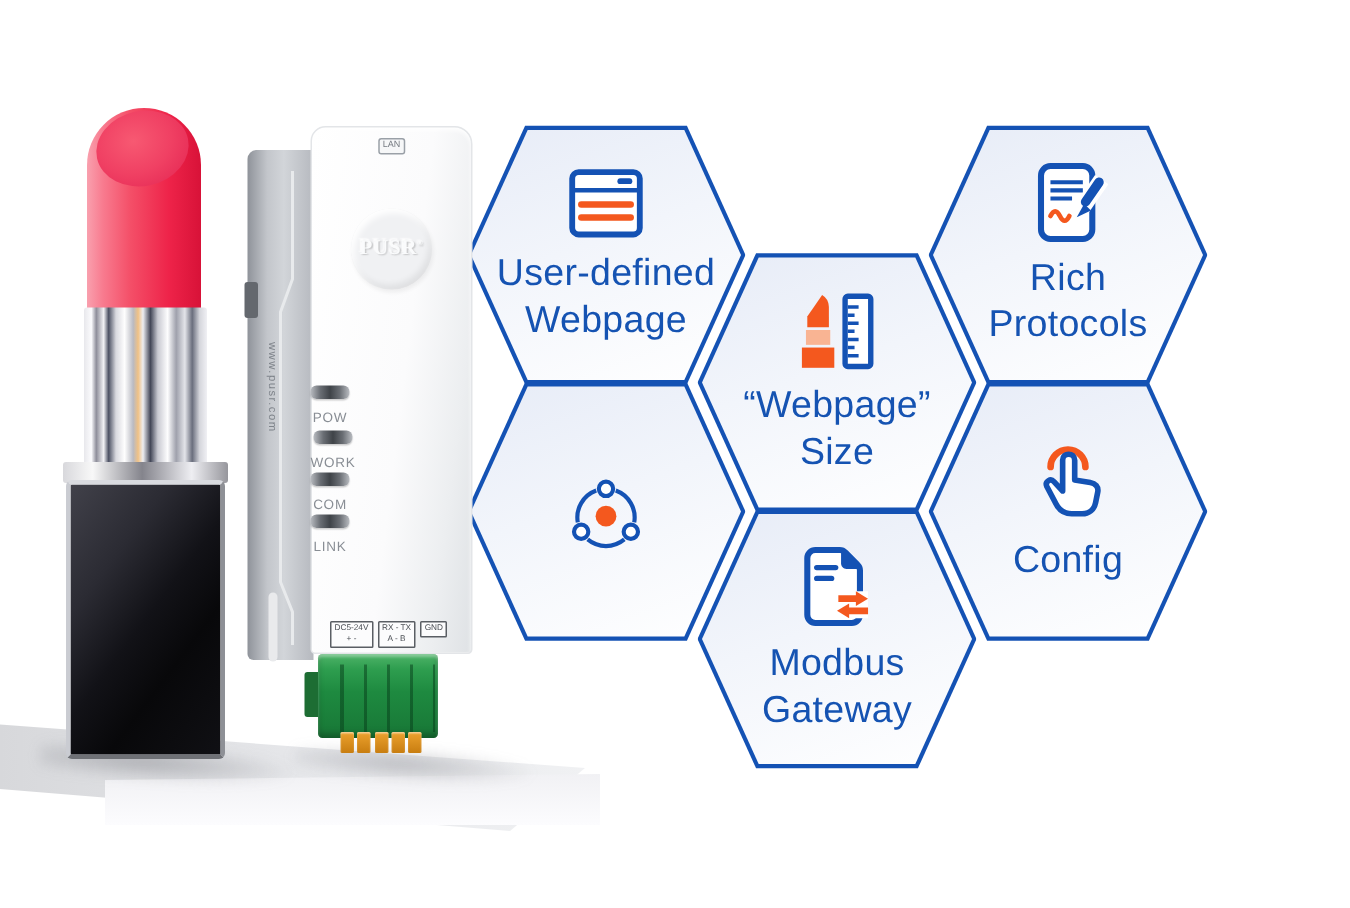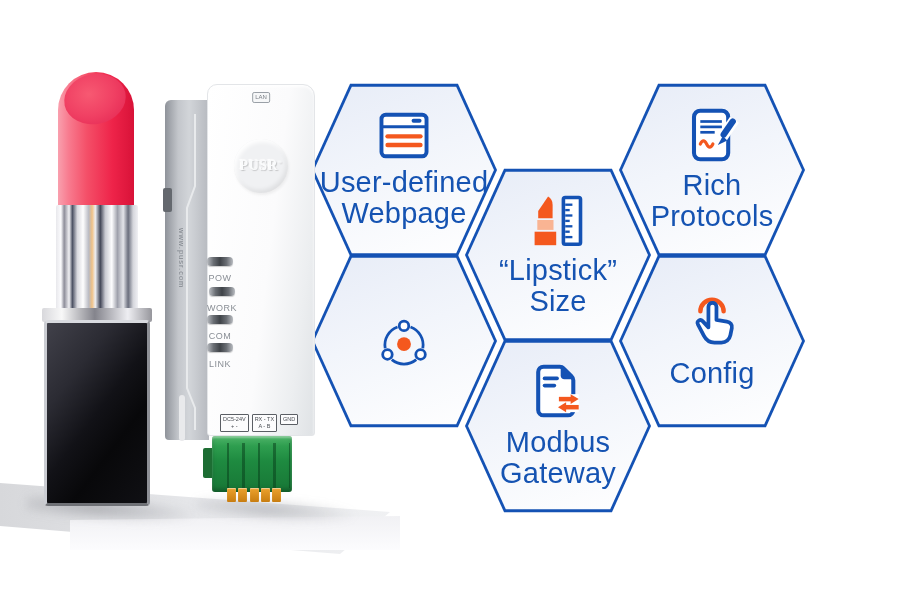--- a/index.html
+++ b/index.html
@@ -18,21 +18,21 @@
     transform:rotate(4deg);}
 
   
   .hex{position:absolute;width:186px;height:176px;z-index:1;}
   .hex-shape{position:absolute;
     clip-path:polygon(0% 50%, 21% 1%, 79% 1%, 100% 50%, 79% 99%, 21% 99%);}
   .hex-border{inset:0;background:#1452b4;}
   .hex-fill{inset:3px;background:linear-gradient(160deg,#e7ecf7 0%,#f2f5fb 45%,#ffffff 100%);}
   .hex-content{position:absolute;inset:0;display:flex;flex-direction:column;
     align-items:center;justify-content:center;gap:8px;z-index:2;}
-  .hex-label{color:#1553b2;font-size:29px;line-height:31px;text-align:center;letter-spacing:0.2px;}
+  .hex-label{color:#1553b2;font-size:25px;line-height:31px;text-align:center;letter-spacing:0.2px;}
   .hex-icon{display:block;}
 
   
   .lipstick{position:absolute;left:30px;top:60px;width:150px;height:450px;z-index:2;}
   .bullet{position:absolute;left:28px;top:12px;width:76px;height:136px;
     border-radius:38px 38px 2px 2px;
     background:linear-gradient(90deg,#f9a0ae 0%,#f87b8f 14%,#f44f68 38%,#ee2349 72%,#d81238 100%);}
   .bullet-face{position:absolute;left:6px;top:2px;width:62px;height:50px;border-radius:50%;
     transform:rotate(-12deg);
     background:radial-gradient(ellipse at 42% 38%, #f75972 0%, #f04063 50%, #e22350 100%);}
@@ -164,21 +164,21 @@
         <rect x="38" y="5" width="19" height="52" rx="2" fill="#fff" stroke="#1452b4" stroke-width="4"></rect>
         <line x1="40" y1="13" x2="48" y2="13" stroke="#1452b4" stroke-width="2.6"></line>
         <line x1="40" y1="19" x2="45" y2="19" stroke="#1452b4" stroke-width="2.6"></line>
         <line x1="40" y1="25" x2="48" y2="25" stroke="#1452b4" stroke-width="2.6"></line>
         <line x1="40" y1="31" x2="45" y2="31" stroke="#1452b4" stroke-width="2.6"></line>
         <line x1="40" y1="37" x2="48" y2="37" stroke="#1452b4" stroke-width="2.6"></line>
         <line x1="40" y1="43" x2="45" y2="43" stroke="#1452b4" stroke-width="2.6"></line>
         <line x1="40" y1="49" x2="48" y2="49" stroke="#1452b4" stroke-width="2.6"></line>
       </svg>
       <div class="hex-label">
-        <div>“Lipstick”</div>
+        <div>“Webpage”</div>
         <div>Size</div>
       </div>
     </div>
   </div>
 
   <div class="hex" style="left:311px;top:253px">
     <div class="hex-shape hex-border"></div>
     <div class="hex-shape hex-fill"></div>
     <div class="hex-content">
       <svg class="hex-icon" width="52" height="49" viewBox="0 0 60 56">

